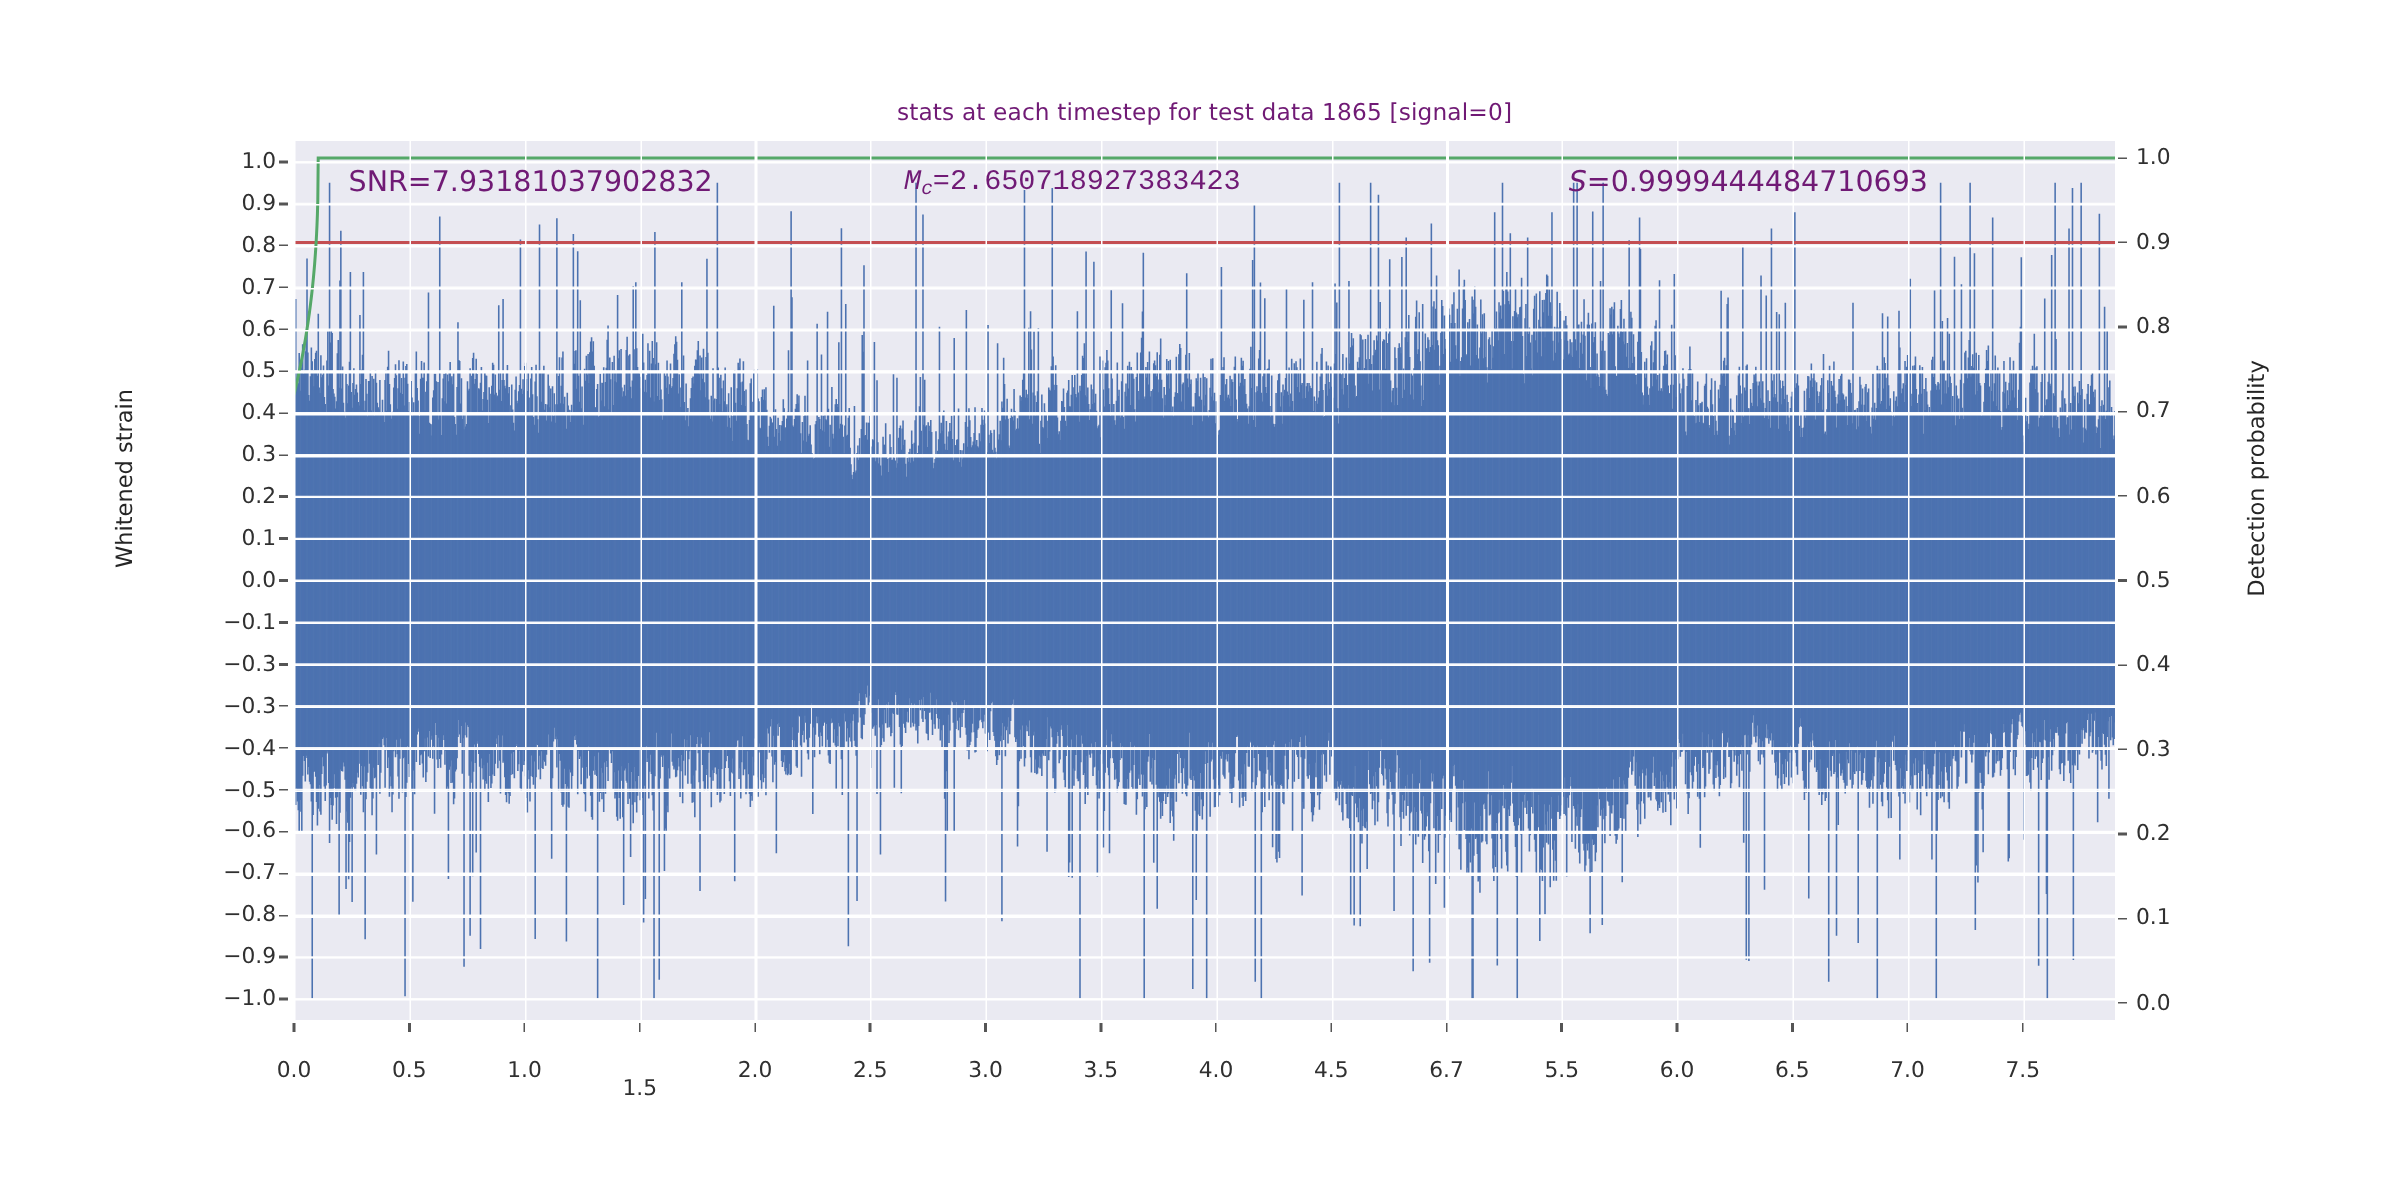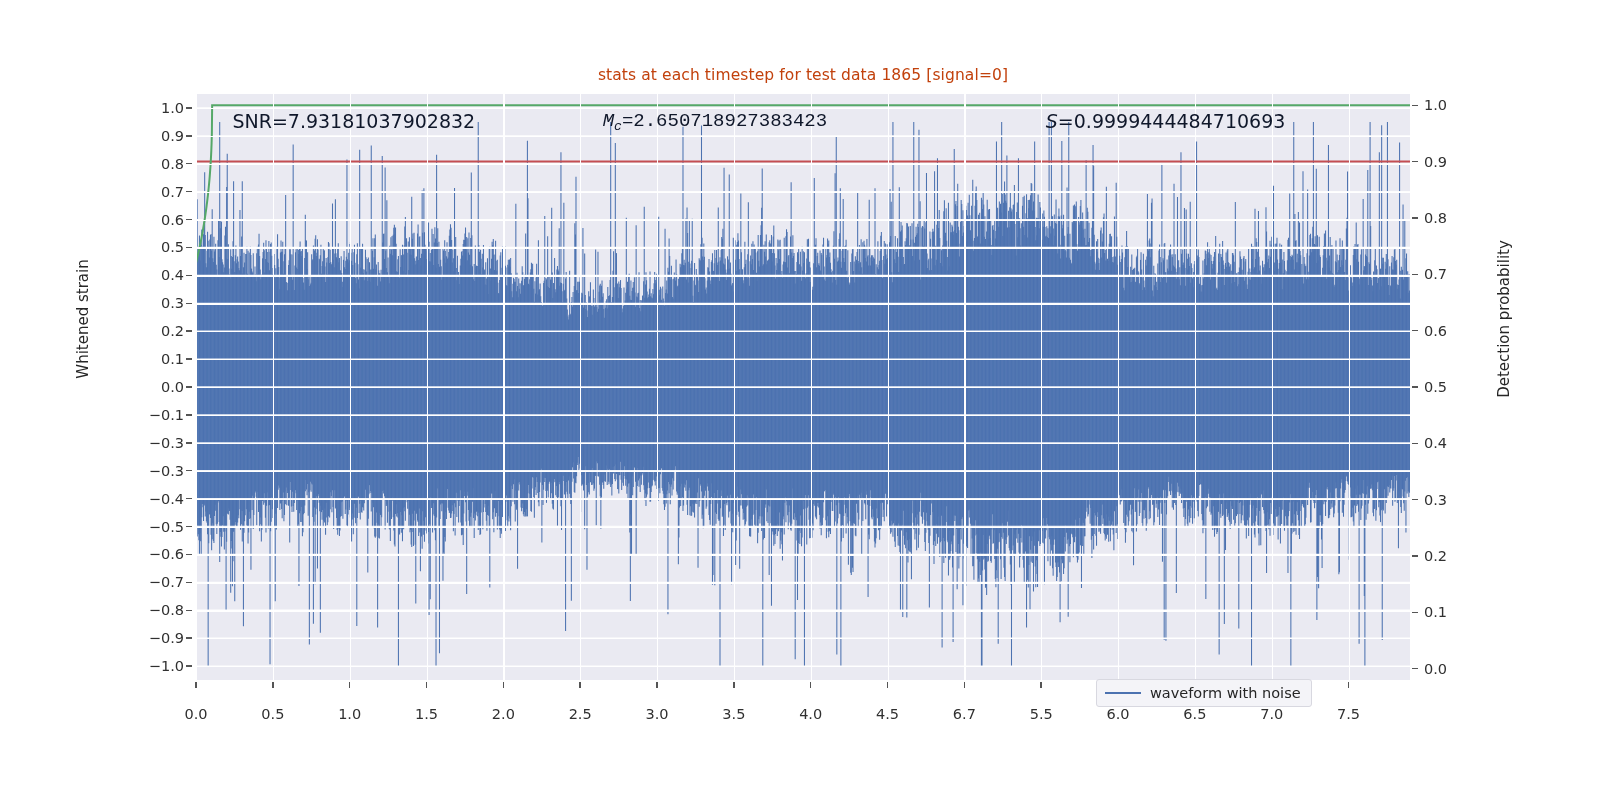--- a/index.html
+++ b/index.html
@@ -6,21 +6,21 @@
   body{
     width:1600px;height:800px;background:#ffffff;
     font-family:"DejaVu Sans", sans-serif;
     overflow:hidden;
   }
   #figure{position:relative;width:1600px;height:800px;background:#ffffff;}
 
   
   #chart-title{
     position:absolute;left:196px;top:66px;width:1214px;
-    text-align:center;font-size:15.5px;color:#c2410c;
+    text-align:center;font-size:15.5px;color:#701a75;
     letter-spacing:.1px;white-space:nowrap;
   }
 
   
   #plot-area{
     position:absolute;left:196px;top:94px;width:1214px;height:586px;
     background:#eaeaf2;overflow:hidden;
   }
   .gridline{position:absolute;background:#ffffff;}
   .gridline.h{left:0;width:100%;height:1.3px;}
@@ -51,21 +51,21 @@
     transform:rotate(-90deg);transform-origin:center center;
     text-align:center;font-size:15px;color:#262626;
   }
   #xlabel{
     position:absolute;left:196px;top:731px;width:1214px;
     text-align:center;font-size:15px;color:#262626;
   }
 
   
   .annotation{
-    position:absolute;font-size:19px;color:#0f172a;white-space:nowrap;
+    position:absolute;font-size:19px;color:#701a75;white-space:nowrap;
   }
   .annotation .ital{font-style:italic;}
   .annotation .sub{font-size:13px;vertical-align:-0.28em;font-style:italic;}
 
   
   #legend{
     position:absolute;left:1096px;top:679px;
     background:#f4f4f8;border:1px solid #d8d8e0;border-radius:3px;
     padding:5px 10px 5px 8px;display:flex;align-items:center;gap:9px;
     box-shadow:0 0 0 0 rgba(0,0,0,0);
@@ -2296,21 +2296,21 @@
       <div class="ticklabel right" style="top: 349.346px;">0.4</div>
       <div class="ticklabel right" style="top: 405.692px;">0.3</div>
       <div class="ticklabel right" style="top: 462.038px;">0.2</div>
       <div class="ticklabel right" style="top: 518.385px;">0.1</div>
       <div class="ticklabel right" style="top: 574.731px;">0.0</div>
     </div>
   <div id="xtick-labels">
       <div class="ticklabel bottom" style="left: 0px; top: 0px;">0.0</div>
       <div class="ticklabel bottom" style="left: 76.8354px; top: 0px;">0.5</div>
       <div class="ticklabel bottom" style="left: 153.671px; top: 0px;">1.0</div>
-      <div class="ticklabel bottom" style="left: 230.506px; top: 0px; text-align: right;">1.5</div>
+      <div class="ticklabel bottom" style="left: 230.506px; top: 12px; text-align: right;">1.5</div>
       <div class="ticklabel bottom" style="left: 307.342px; top: 0px;">2.0</div>
       <div class="ticklabel bottom" style="left: 384.177px; top: 0px;">2.5</div>
       <div class="ticklabel bottom" style="left: 461.013px; top: 0px;">3.0</div>
       <div class="ticklabel bottom" style="left: 537.848px; top: 0px;">3.5</div>
       <div class="ticklabel bottom" style="left: 614.684px; top: 0px;">4.0</div>
       <div class="ticklabel bottom" style="left: 691.519px; top: 0px;">4.5</div>
       <div class="ticklabel bottom" style="left: 768.354px; top: 0px;">6.7</div>
       <div class="ticklabel bottom" style="left: 845.19px; top: 0px;">5.5</div>
       <div class="ticklabel bottom" style="left: 922.025px; top: 0px;">6.0</div>
       <div class="ticklabel bottom" style="left: 998.861px; top: 0px;">6.5</div>
@@ -2361,18 +2361,14 @@
       <div class="tick" style="position: absolute; left: 809.984px; top: 682px; width: 1.4px; height: 6px;"></div>
       <div class="tick" style="position: absolute; left: 886.819px; top: 682px; width: 1.4px; height: 6px;"></div>
       <div class="tick" style="position: absolute; left: 963.654px; top: 682px; width: 1.4px; height: 6px;"></div>
       <div class="tick" style="position: absolute; left: 1040.49px; top: 682px; width: 1.4px; height: 6px;"></div>
       <div class="tick" style="position: absolute; left: 1117.33px; top: 682px; width: 1.4px; height: 6px;"></div>
       <div class="tick" style="position: absolute; left: 1194.16px; top: 682px; width: 1.4px; height: 6px;"></div>
       <div class="tick" style="position: absolute; left: 1271px; top: 682px; width: 1.4px; height: 6px;"></div>
       <div class="tick" style="position: absolute; left: 1347.83px; top: 682px; width: 1.4px; height: 6px;"></div>
     </div>
 
-  <div id="legend">
-    <span class="swatch"></span>
-    <span class="legend-text">waveform with noise</span>
-  </div>
 
 </div>
 
 </body></html>

